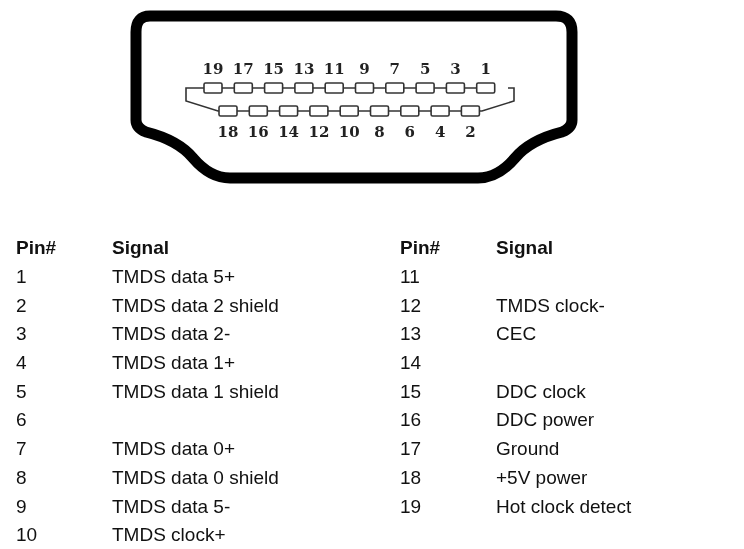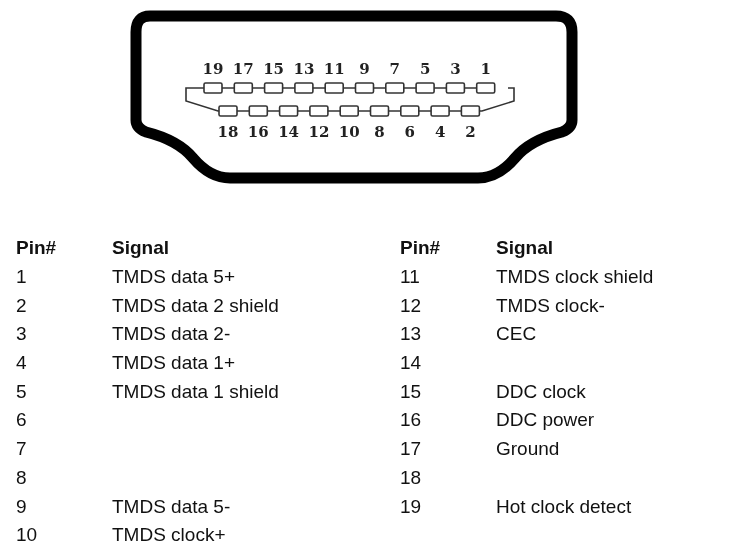--- a/index.html
+++ b/index.html
@@ -92,42 +92,43 @@
     </div>
   <div class="row">
       <span class="pin">5</span>
       <span class="sig">TMDS data 1 shield</span>
     </div>
   <div class="row">
       <span class="pin">6</span>
     </div>
   <div class="row">
       <span class="pin">7</span>
+      <span class="sig">TMDS data 0+</span>
     </div>
   <div class="row">
       <span class="pin">8</span>
+      <span class="sig">TMDS data 0 shield</span>
     </div>
   <div class="row">
       <span class="pin">9</span>
       <span class="sig">TMDS data 5-</span>
     </div>
   <div class="row">
       <span class="pin">10</span>
       <span class="sig">TMDS clock+</span>
     </div>
 </div>
 
 <div class="table right">
   <div class="row header">
     <span class="pin">Pin#</span>
     <span class="sig">Signal</span>
   </div>
   <div class="row">
       <span class="pin">11</span>
-      <span class="sig">TMDS clock shield</span>
     </div>
   <div class="row">
       <span class="pin">12</span>
       <span class="sig">TMDS clock-</span>
     </div>
   <div class="row">
       <span class="pin">13</span>
       <span class="sig">CEC</span>
     </div>
   <div class="row">
@@ -140,18 +141,19 @@
   <div class="row">
       <span class="pin">16</span>
       <span class="sig">DDC power</span>
     </div>
   <div class="row">
       <span class="pin">17</span>
       <span class="sig">Ground</span>
     </div>
   <div class="row">
       <span class="pin">18</span>
+      <span class="sig">+5V power</span>
     </div>
   <div class="row">
       <span class="pin">19</span>
       <span class="sig">Hot clock detect</span>
     </div>
 </div>
 
 </body></html>

